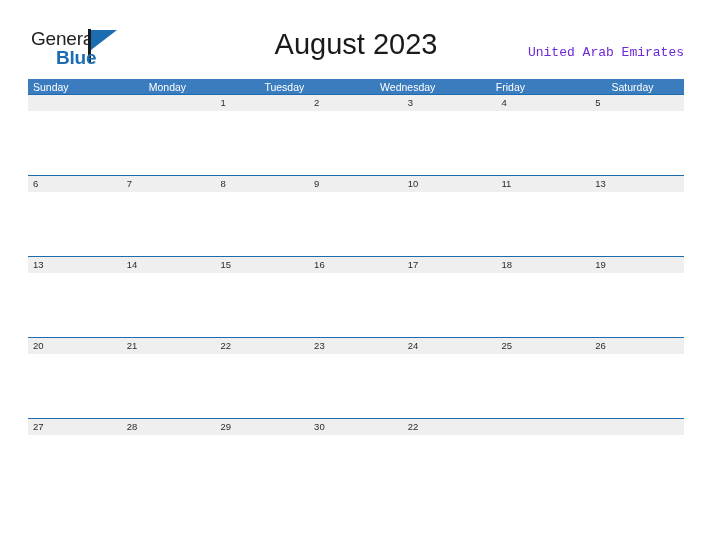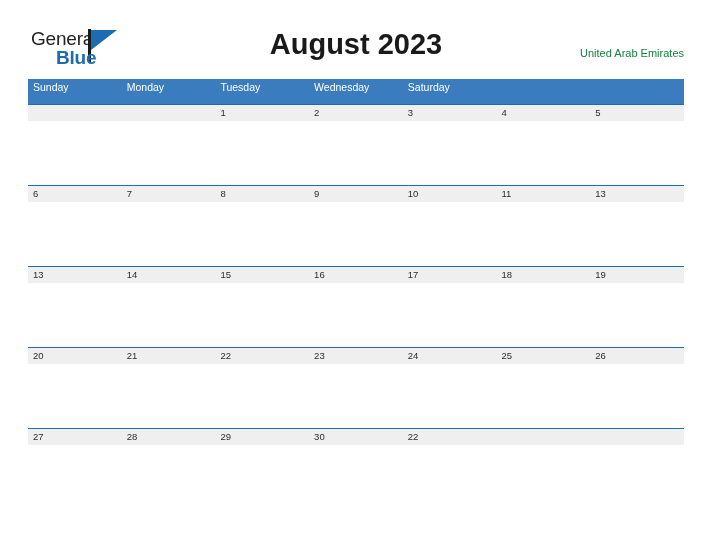--- a/index.html
+++ b/index.html
@@ -80,50 +80,52 @@
   }
 
   
   .month-title {
     position: absolute;
     left: 0;
     top: 27px;
     width: 712px;
     text-align: center;
     font-size: 29px;
-    font-weight: 700;
+    font-weight: 400;
     color: #1a1a1a;
     letter-spacing: 0px;
     line-height: 34px;
   }
 
   
   .region-label {
     position: absolute;
     right: 28px;
     top: 44px;
-    font-size: 11px;
-    color: #15803d;
+    font-size: 13px;
+    color: #6d28d9;
     line-height: 18px;
     white-space: nowrap;
+    font-family: Liberation Mono, monospace;
   }
 
   
   .calendar {
     position: absolute;
     left: 28px;
     top: 79px;
     width: 656px;
   }
 
   .weekday-header {
     display: flex;
     width: 656px;
-    height: 25px;
+    height: 15px;
     background: #3a7cbe;
+    gap: 22px;
   }
   .weekday-cell {
     flex: 0 0 93.71px;
     width: 93.71px;
     height: 17px;
     box-sizing: border-box;
     padding-left: 5px;
     font-size: 10.5px;
     color: #ffffff;
     line-height: 17px;
@@ -191,20 +193,21 @@
 
 </div>
 
 <div class="calendar">
 
   <div class="weekday-header">
     <div class="weekday-cell">Sunday</div>
     <div class="weekday-cell">Monday</div>
     <div class="weekday-cell">Tuesday</div>
     <div class="weekday-cell">Wednesday</div>
+    <div class="weekday-cell">Friday</div>
     <div class="weekday-cell">Saturday</div>
   </div>
 
   <div class="week-row">
     <div class="date-band">
       <div class="date-cell"></div>
       <div class="date-cell"></div>
       <div class="date-cell">1</div>
       <div class="date-cell">2</div>
       <div class="date-cell">3</div>

